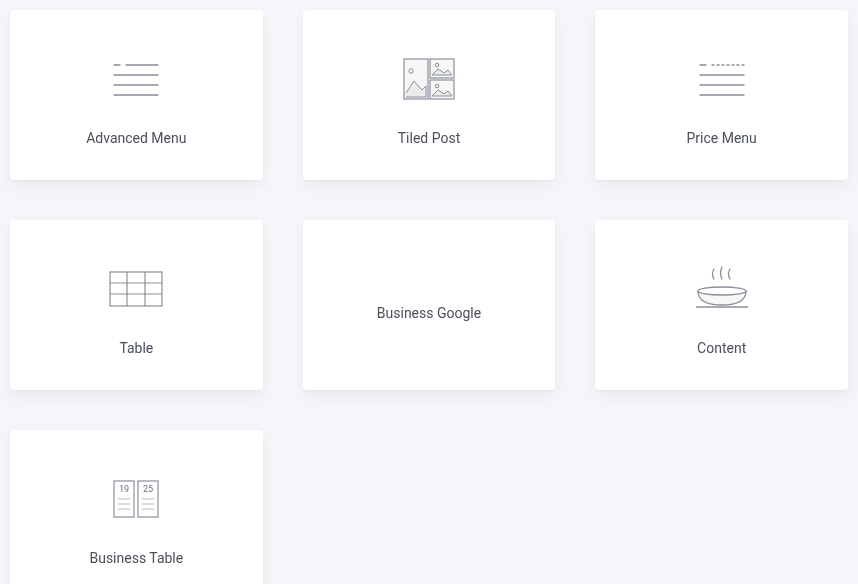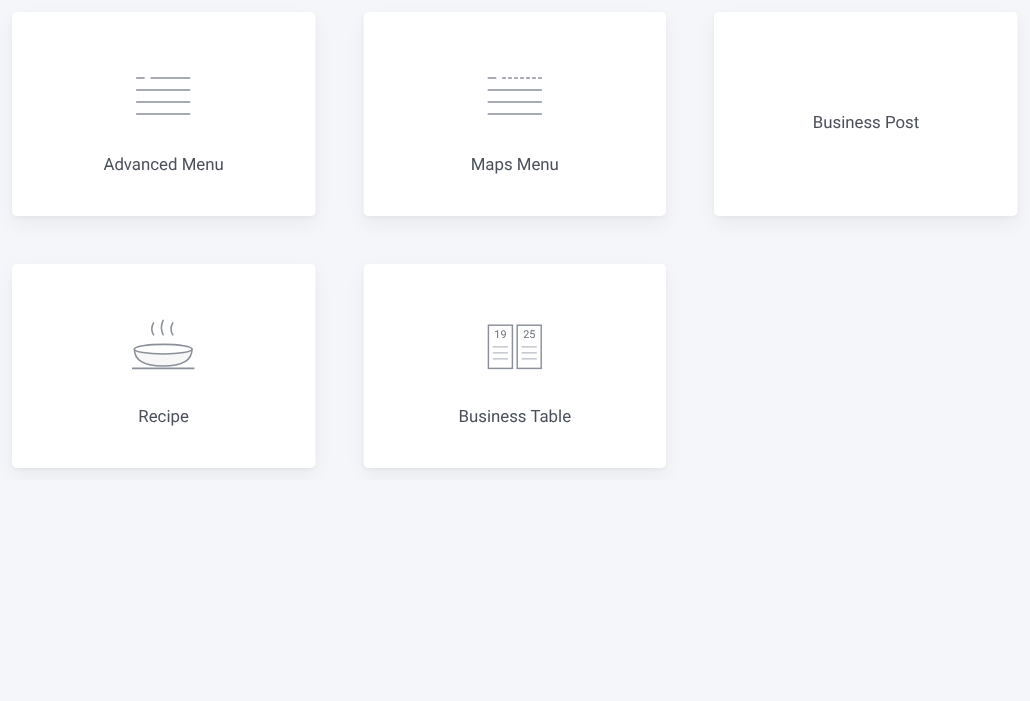--- a/index.html
+++ b/index.html
@@ -52,59 +52,93 @@
           <line x1="20" y1="6" x2="52" y2="6"></line>
           <line x1="8" y1="16" x2="52" y2="16"></line>
           <line x1="8" y1="26" x2="52" y2="26"></line>
           <line x1="8" y1="36" x2="52" y2="36"></line>
         </g>
       </svg>
     </div>
     <div class="card-label">Advanced Menu</div>
   </div>
 
+  <div class="card">
+    <div class="icon-wrap">
+      <svg width="54" height="44" viewBox="0 0 54 44">
+        <g stroke="#8a8f99" stroke-width="1.2" fill="#f7f7f7">
+          <rect x="2" y="2" width="24" height="40"></rect>
+          <rect x="28" y="2" width="24" height="19"></rect>
+          <rect x="28" y="23" width="24" height="19"></rect>
+        </g>
+        <g stroke="#8a8f99" stroke-width="1" fill="none">
+          <circle cx="9" cy="14" r="2.2"></circle>
+          <polyline points="4,36 12,24 20,33 24,29 24,40 4,40" fill="#ececec"></polyline>
+          <circle cx="35" cy="8" r="1.8"></circle>
+          <polyline points="30,18 36,12 42,16 46,13 50,18 30,18" fill="#ececec"></polyline>
+          <circle cx="35" cy="29" r="1.8"></circle>
+          <polyline points="30,39 36,33 42,37 46,34 50,39 30,39" fill="#ececec"></polyline>
+        </g>
+      </svg>
+    </div>
+    <div class="card-label">Tiled Post</div>
+  </div>
 
   <div class="card">
     <div class="icon-wrap">
       <svg width="60" height="40" viewBox="0 0 60 40">
         <g stroke="#8a8f99" stroke-width="1.4" stroke-linecap="round">
           <line x1="8" y1="6" x2="14" y2="6"></line>
           <line x1="20" y1="6" x2="52" y2="6" stroke-dasharray="2 3"></line>
           <line x1="8" y1="16" x2="52" y2="16"></line>
           <line x1="8" y1="26" x2="52" y2="26"></line>
           <line x1="8" y1="36" x2="52" y2="36"></line>
         </g>
       </svg>
     </div>
-    <div class="card-label">Maps Menu</div>
+    <div class="card-label">Price Menu</div>
   </div>
 
 
+  <div class="card">
+    <div class="icon-wrap">
+      <svg width="56" height="38" viewBox="0 0 56 38">
+        <g stroke="#8a8f99" stroke-width="1.2" fill="none">
+          <rect x="2" y="2" width="52" height="34"></rect>
+          <line x1="2" y1="13" x2="54" y2="13"></line>
+          <line x1="2" y1="24" x2="54" y2="24"></line>
+          <line x1="19" y1="2" x2="19" y2="36"></line>
+          <line x1="37" y1="2" x2="37" y2="36"></line>
+        </g>
+      </svg>
+    </div>
+    <div class="card-label">Table</div>
+  </div>
 
 
   <div class="card">
-    <div class="card-label">Business Post</div>
+    <div class="card-label">Business Google</div>
   </div>
 
   <div class="card">
     <div class="icon-wrap">
       <svg width="60" height="48" viewBox="0 0 60 48">
         <g stroke="#8a8f99" stroke-width="1.3" fill="none" stroke-linecap="round">
           <path d="M22 4 q -3 5 0 10"></path>
           <path d="M30 2 q -3 6 0 12"></path>
           <path d="M38 4 q -3 5 0 10"></path>
         </g>
         <g stroke="#8a8f99" stroke-width="1.3" fill="#f7f7f7">
           <path d="M6 26 Q6 40 30 40 Q54 40 54 26 Z"></path>
           <ellipse cx="30" cy="26" rx="24" ry="4" fill="#ffffff"></ellipse>
           <line x1="4" y1="42" x2="56" y2="42"></line>
         </g>
       </svg>
     </div>
-    <div class="card-label">Recipe</div>
+    <div class="card-label">Content</div>
   </div>
 
   <div class="card">
     <div class="icon-wrap">
       <svg width="56" height="44" viewBox="0 0 56 44">
         <g stroke="#8a8f99" stroke-width="1.2" fill="#ffffff">
           <rect x="6" y="4" width="20" height="36"></rect>
           <rect x="30" y="4" width="20" height="36"></rect>
         </g>
         <text x="16" y="15" text-anchor="middle" font-size="9" fill="#6a6f78">19</text>

